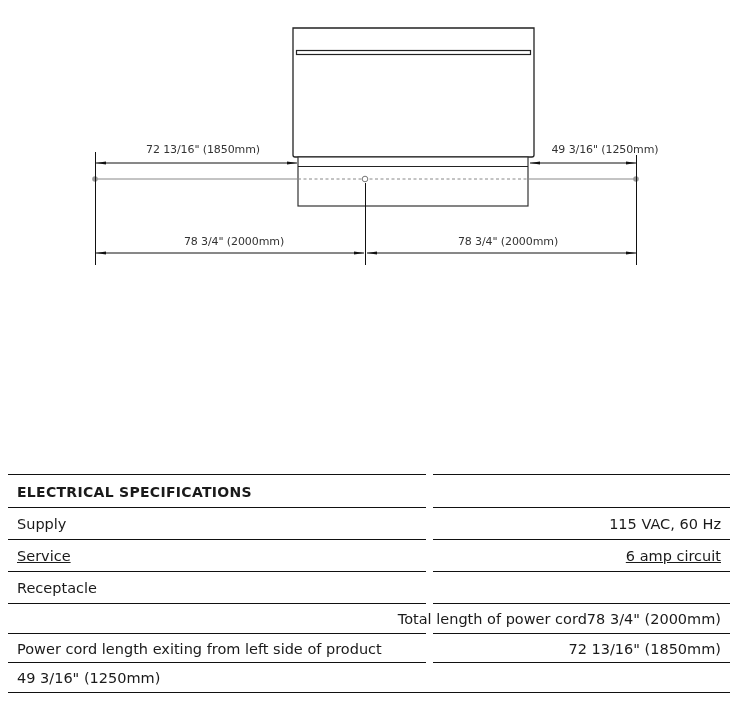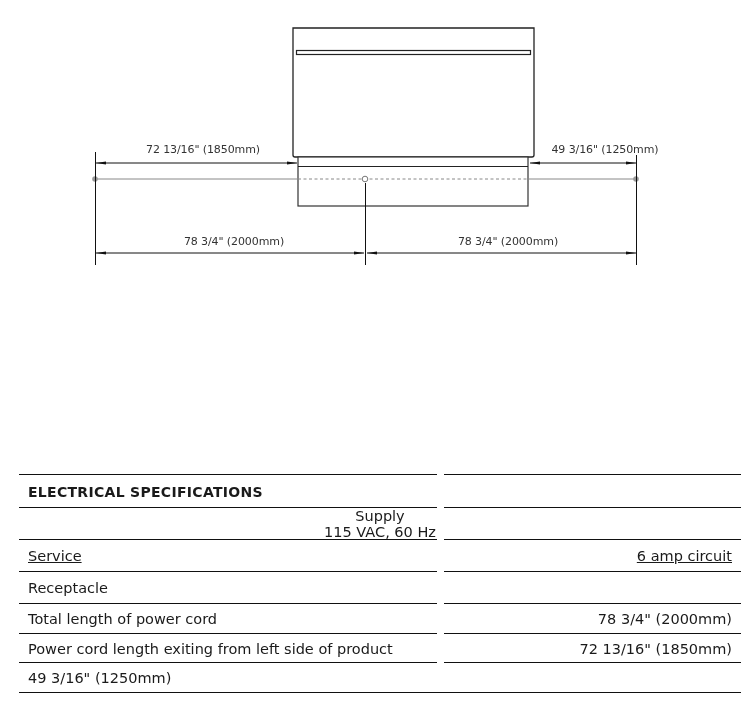--- a/index.html
+++ b/index.html
@@ -1,32 +1,32 @@
 <!DOCTYPE html>
 <html><head>
 <meta charset="utf-8">
 <style>
   html, body { margin: 0; padding: 0; background: #ffffff; }
   body { width: 742px; height: 712px; position: relative; overflow: hidden;
          font-family: "DejaVu Sans", "Liberation Sans", sans-serif; color: #1a1a1a; }
   #diagram { position: absolute; left: 0; top: 0; width: 742px; height: 300px; }
   .dim-label { font-family: "DejaVu Sans", sans-serif; font-size: 11px; fill: #333; letter-spacing: -0.1px; }
 
-  #spec-table { position: absolute; left: 19px; top: 474px; width: 722px; }
+  #spec-table { position: absolute; left: 8px; top: 474px; width: 722px; }
   .row { position: relative; display: flex; align-items: center; justify-content: space-between;
          padding: 0 9px; box-sizing: border-box; font-size: 14.5px; color: #1a1a1a; }
   .row::after { content: ""; position: absolute; left: 0; right: 0; bottom: 0; height: 1.3px;
          background: linear-gradient(to right, #111 0, #111 418px, transparent 418px, transparent 425px, #111 425px, #111 100%); }
   .top-rule { position: absolute; left: 0; right: 0; top: 0; height: 1.3px;
          background: linear-gradient(to right, #111 0, #111 418px, transparent 418px, transparent 425px, #111 425px, #111 100%); }
   .row.head { height: 34px; font-weight: bold; font-size: 14px; letter-spacing: 0.3px; padding-top: 2px; }
-  .row.r1 { height: 32px; flex-direction: column; }
+  .row.r1 { height: 32px; }
   .row.r2 { height: 32px; text-decoration: underline; }
   .row.r3 { height: 32px; }
-  .row.r4 { height: 30px; }
+  .row.r4 { height: 30px; justify-content: flex-end; }
   .row.r5 { height: 29px; }
   .row.r6 { height: 30px; }
   .row.r6::after { background: #111; }
   .cell-value { text-align: right; }
 </style>
 </head>
 <body>
 
 <svg id="diagram" viewBox="0 0 742 300" xmlns="http://www.w3.org/2000/svg">
   <defs>

